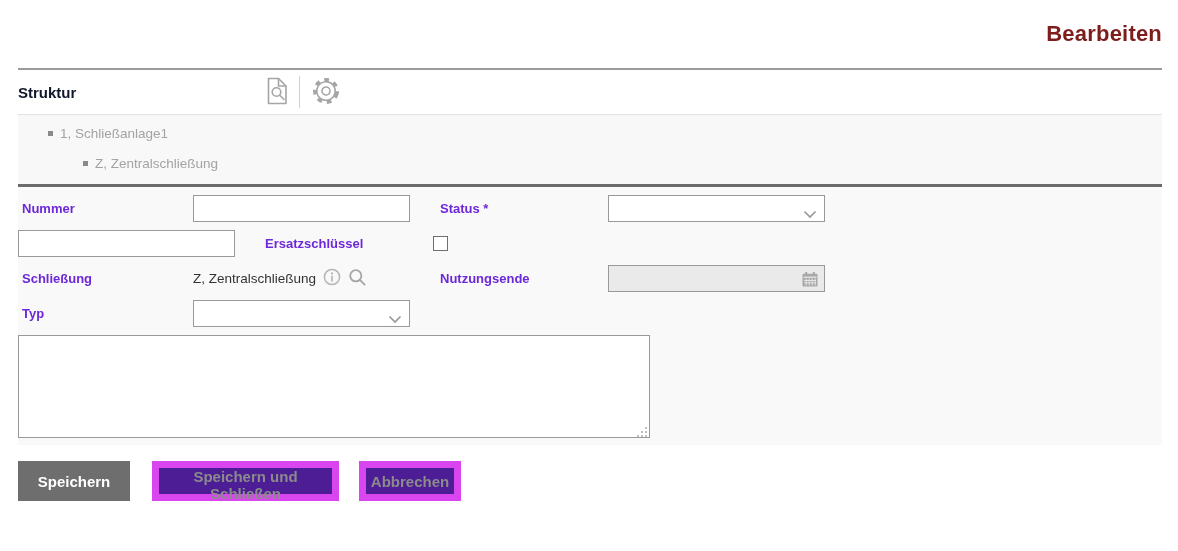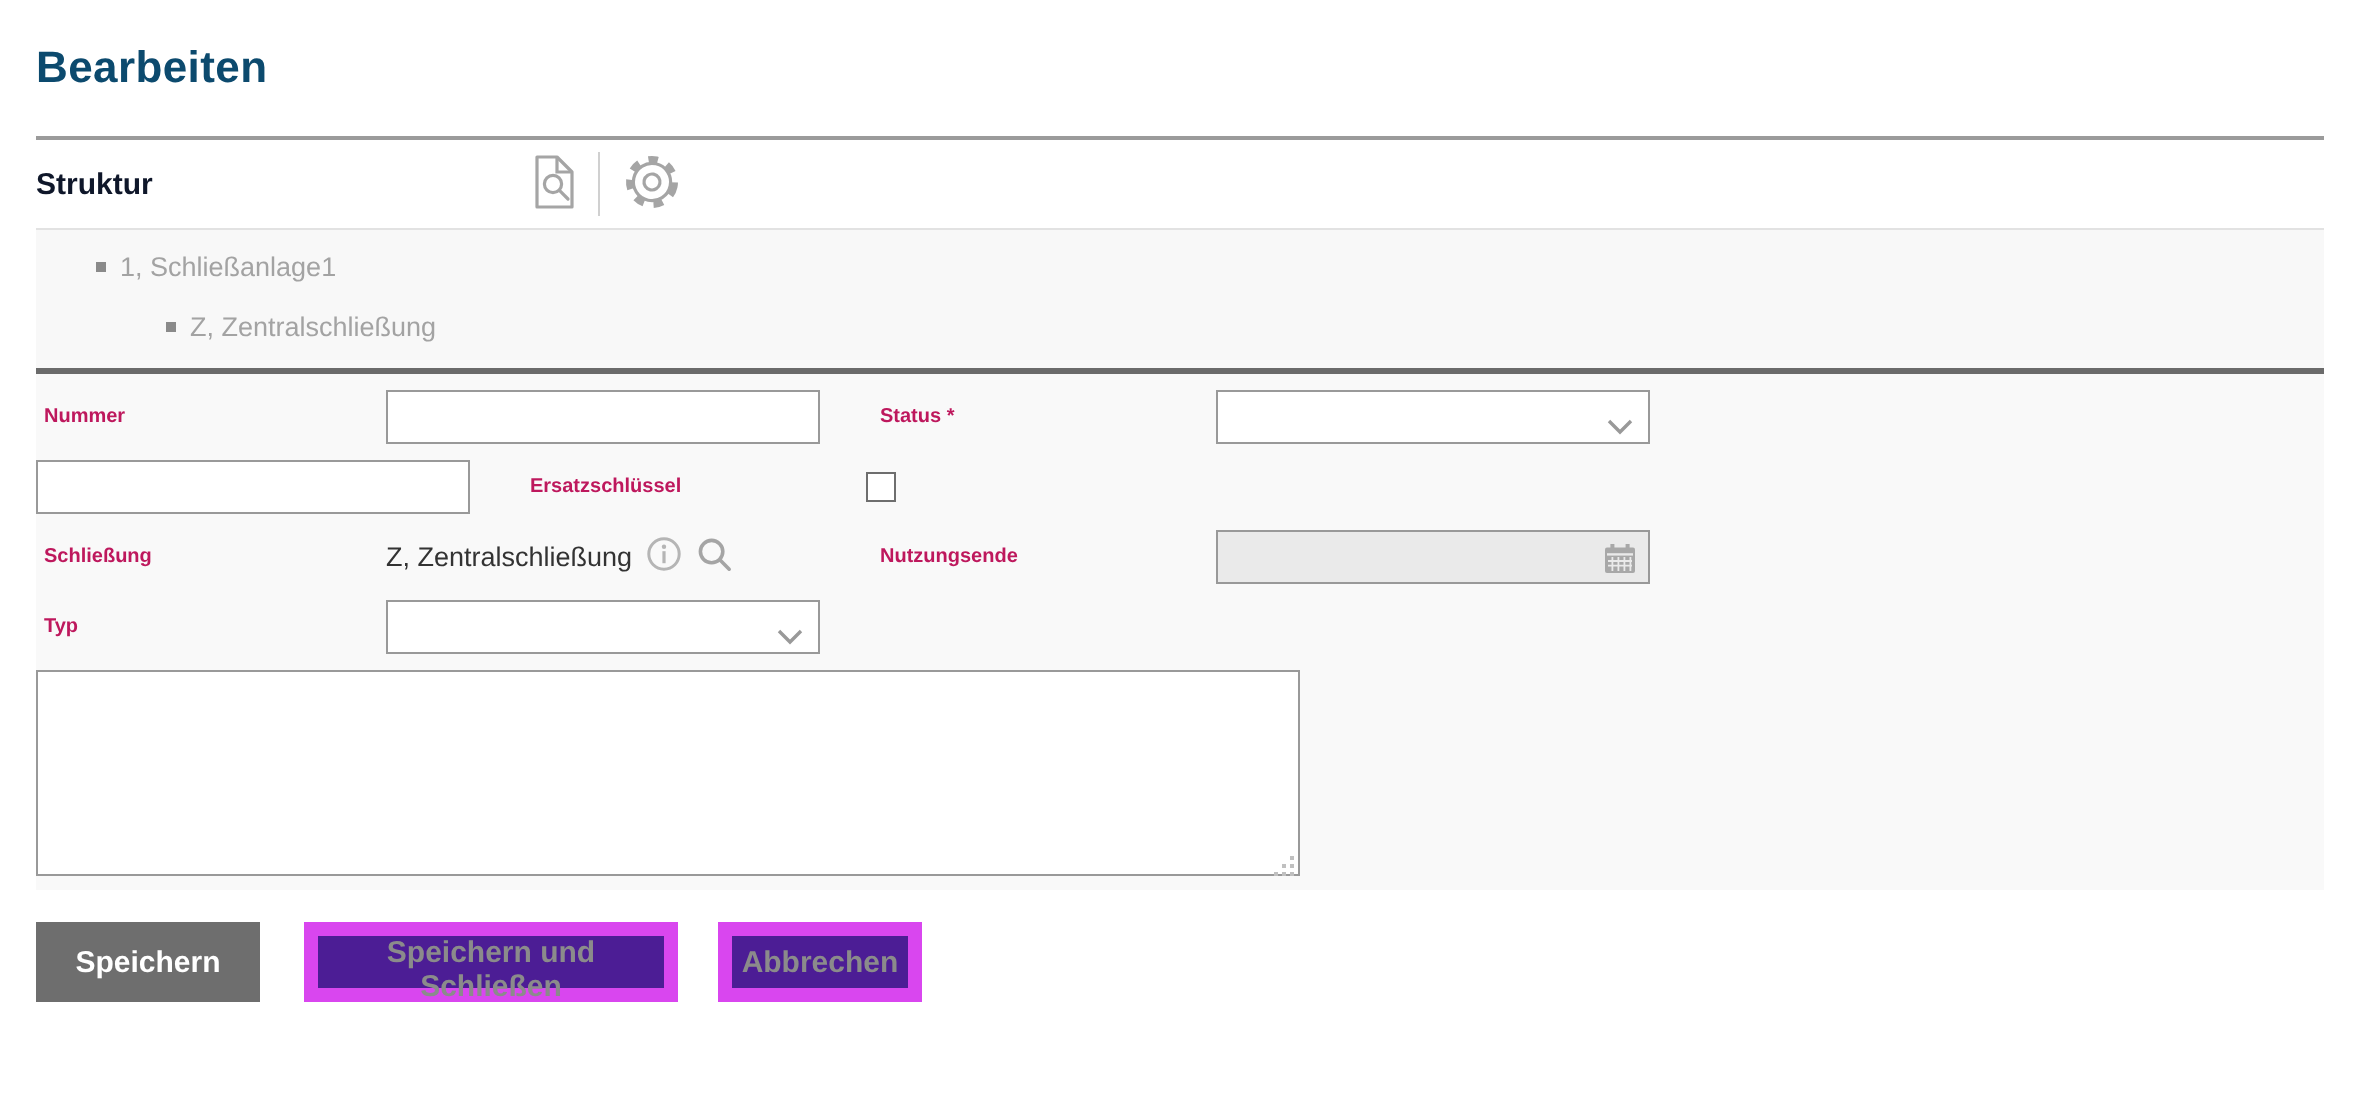--- a/index.html
+++ b/index.html
@@ -2,21 +2,21 @@
 <html><head>
 <meta charset="utf-8">
 <style>
   * { box-sizing: border-box; margin: 0; padding: 0; }
   html, body { width: 1178px; height: 551px; background: #ffffff;
     font-family: "Liberation Sans", "DejaVu Sans", sans-serif; }
   .page { width: 1178px; height: 551px; padding: 0 16px 0 18px; overflow: hidden; }
 
   
   .title-row { height: 70px; padding-top: 20px; border-bottom: 2px solid #9b9b9b; }
-  .title-row h1 { font-size: 22px; line-height: 28px; font-weight: bold; color: #0c4a6e; letter-spacing: .2px; }
+  .title-row h1 { font-size: 22px; line-height: 28px; font-weight: bold; color: #7f1d1d; letter-spacing: .2px; text-align: right; }
 
   
   .struktur-row { height: 44px; display: flex; align-items: center; }
   .struktur-title { width: 247px; font-size: 15px; font-weight: bold; color: #0f172a; }
   .icon-btn { background: none; border: none; cursor: pointer; display: flex; align-items: center; padding: 0; }
   .vdiv { width: 1px; height: 32px; background: #d0d0d0; margin: 0 11px 0 9px; }
 
   
   .tree-panel { height: 70px; background: #f8f8f8; border-top: 1px solid #e2e2e2; padding-top: 4px; }
   .tree-item { line-height: 30px; font-size: 13.5px; color: #a3a3a3; cursor: pointer; }
@@ -29,21 +29,21 @@
   
   .section-header { height: 38px; display: flex; align-items: center; justify-content: space-between;
     border-bottom: 2px solid #dcdcdc; }
   .section-title { font-size: 16px; font-weight: bold; color: #111; }
   .collapse-btn { background: none; border: none; cursor: pointer; margin-right: 12px; padding: 2px; }
 
   
   .form-area { height: 258px; background: #f9f9f9; padding-top: 8px; }
   .form-row { display: flex; align-items: center; margin-bottom: 8px; }
   .form-row.top-align { align-items: flex-start; margin-top: 6px; }
-  .lbl { font-size: 10px; font-weight: bold; color: #be185d; }
+  .lbl { font-size: 13px; font-weight: bold; color: #6d28d9; }
   .lbl-left { width: 175px; padding-left: 4px; }
   .lbl-right { width: 168px; margin-left: 30px; }
   .top-align .lbl-left { padding-top: 7px; }
 
   .txt-input { width: 217px; height: 27px; border: 1px solid #999; background: #fff; padding: 0 6px;
     font-size: 13px; font-family: inherit; color: #333; outline: none; }
   .select-box { position: relative; width: 217px; height: 27px; border: 1px solid #999; background: #fff; cursor: pointer; }
   .select-box .chev { position: absolute; right: 7px; top: 9px; pointer-events: none; }
 
   .static-field { width: 217px; display: flex; align-items: center; gap: 7px; }

